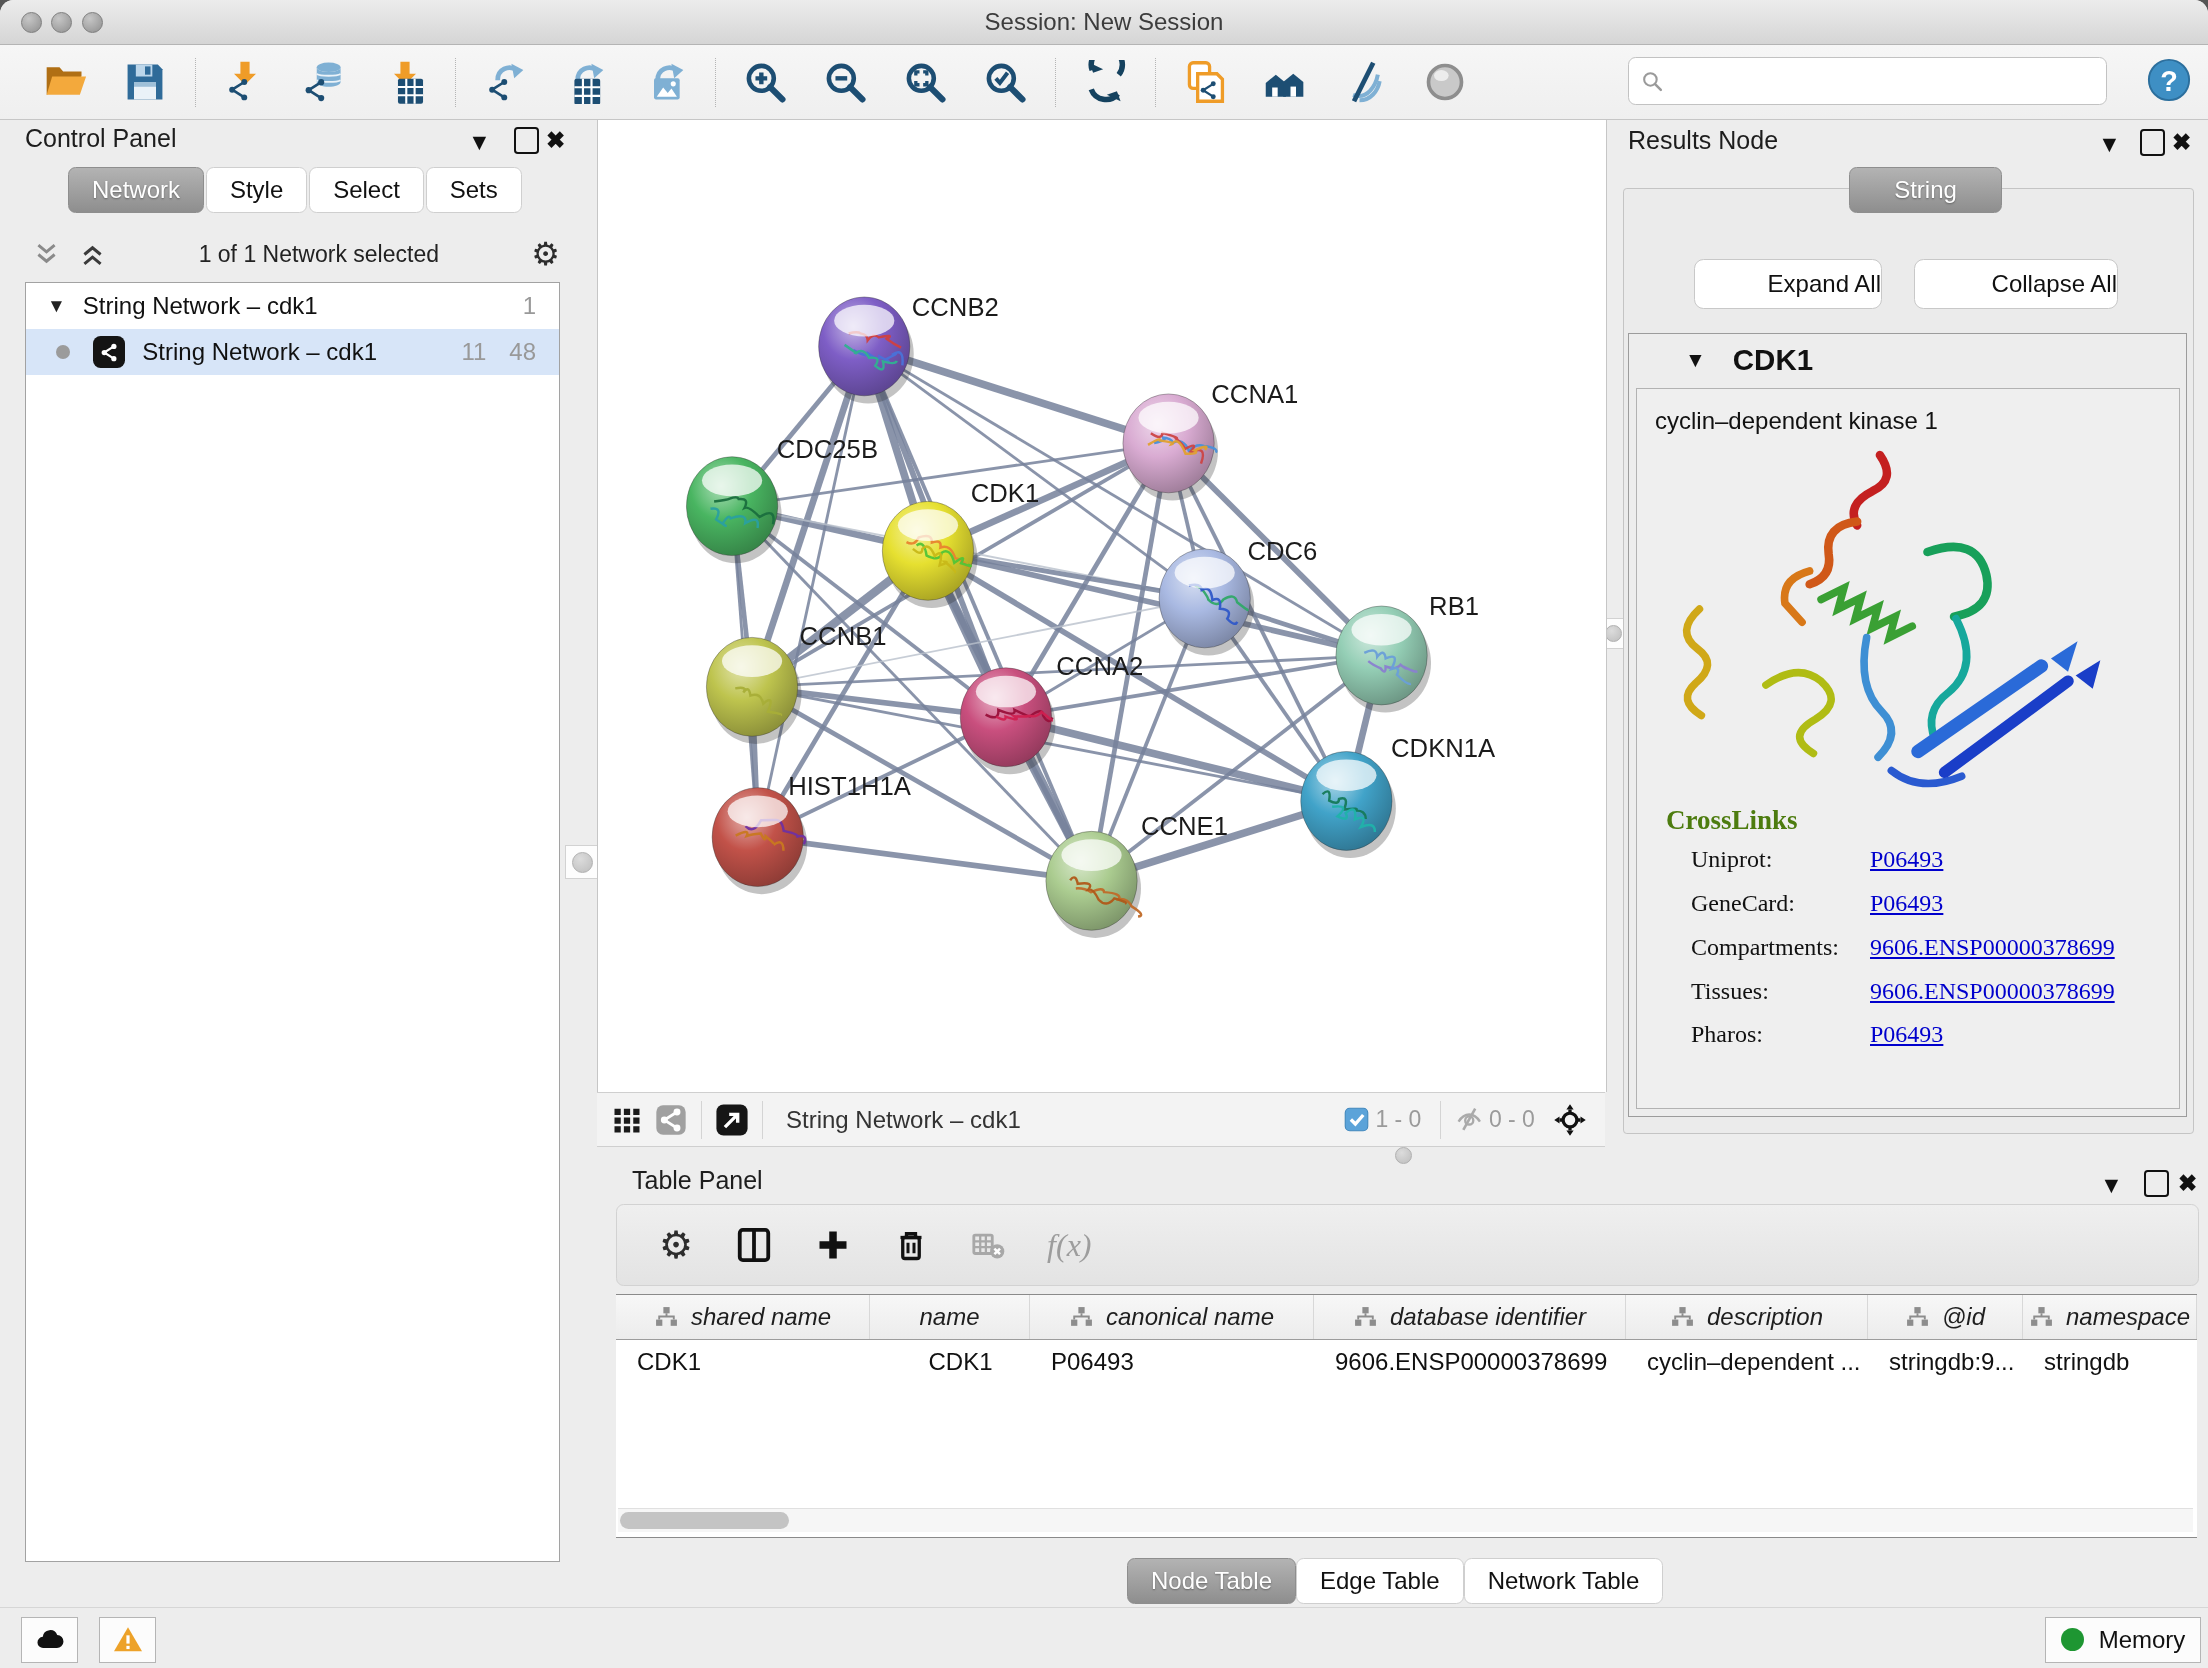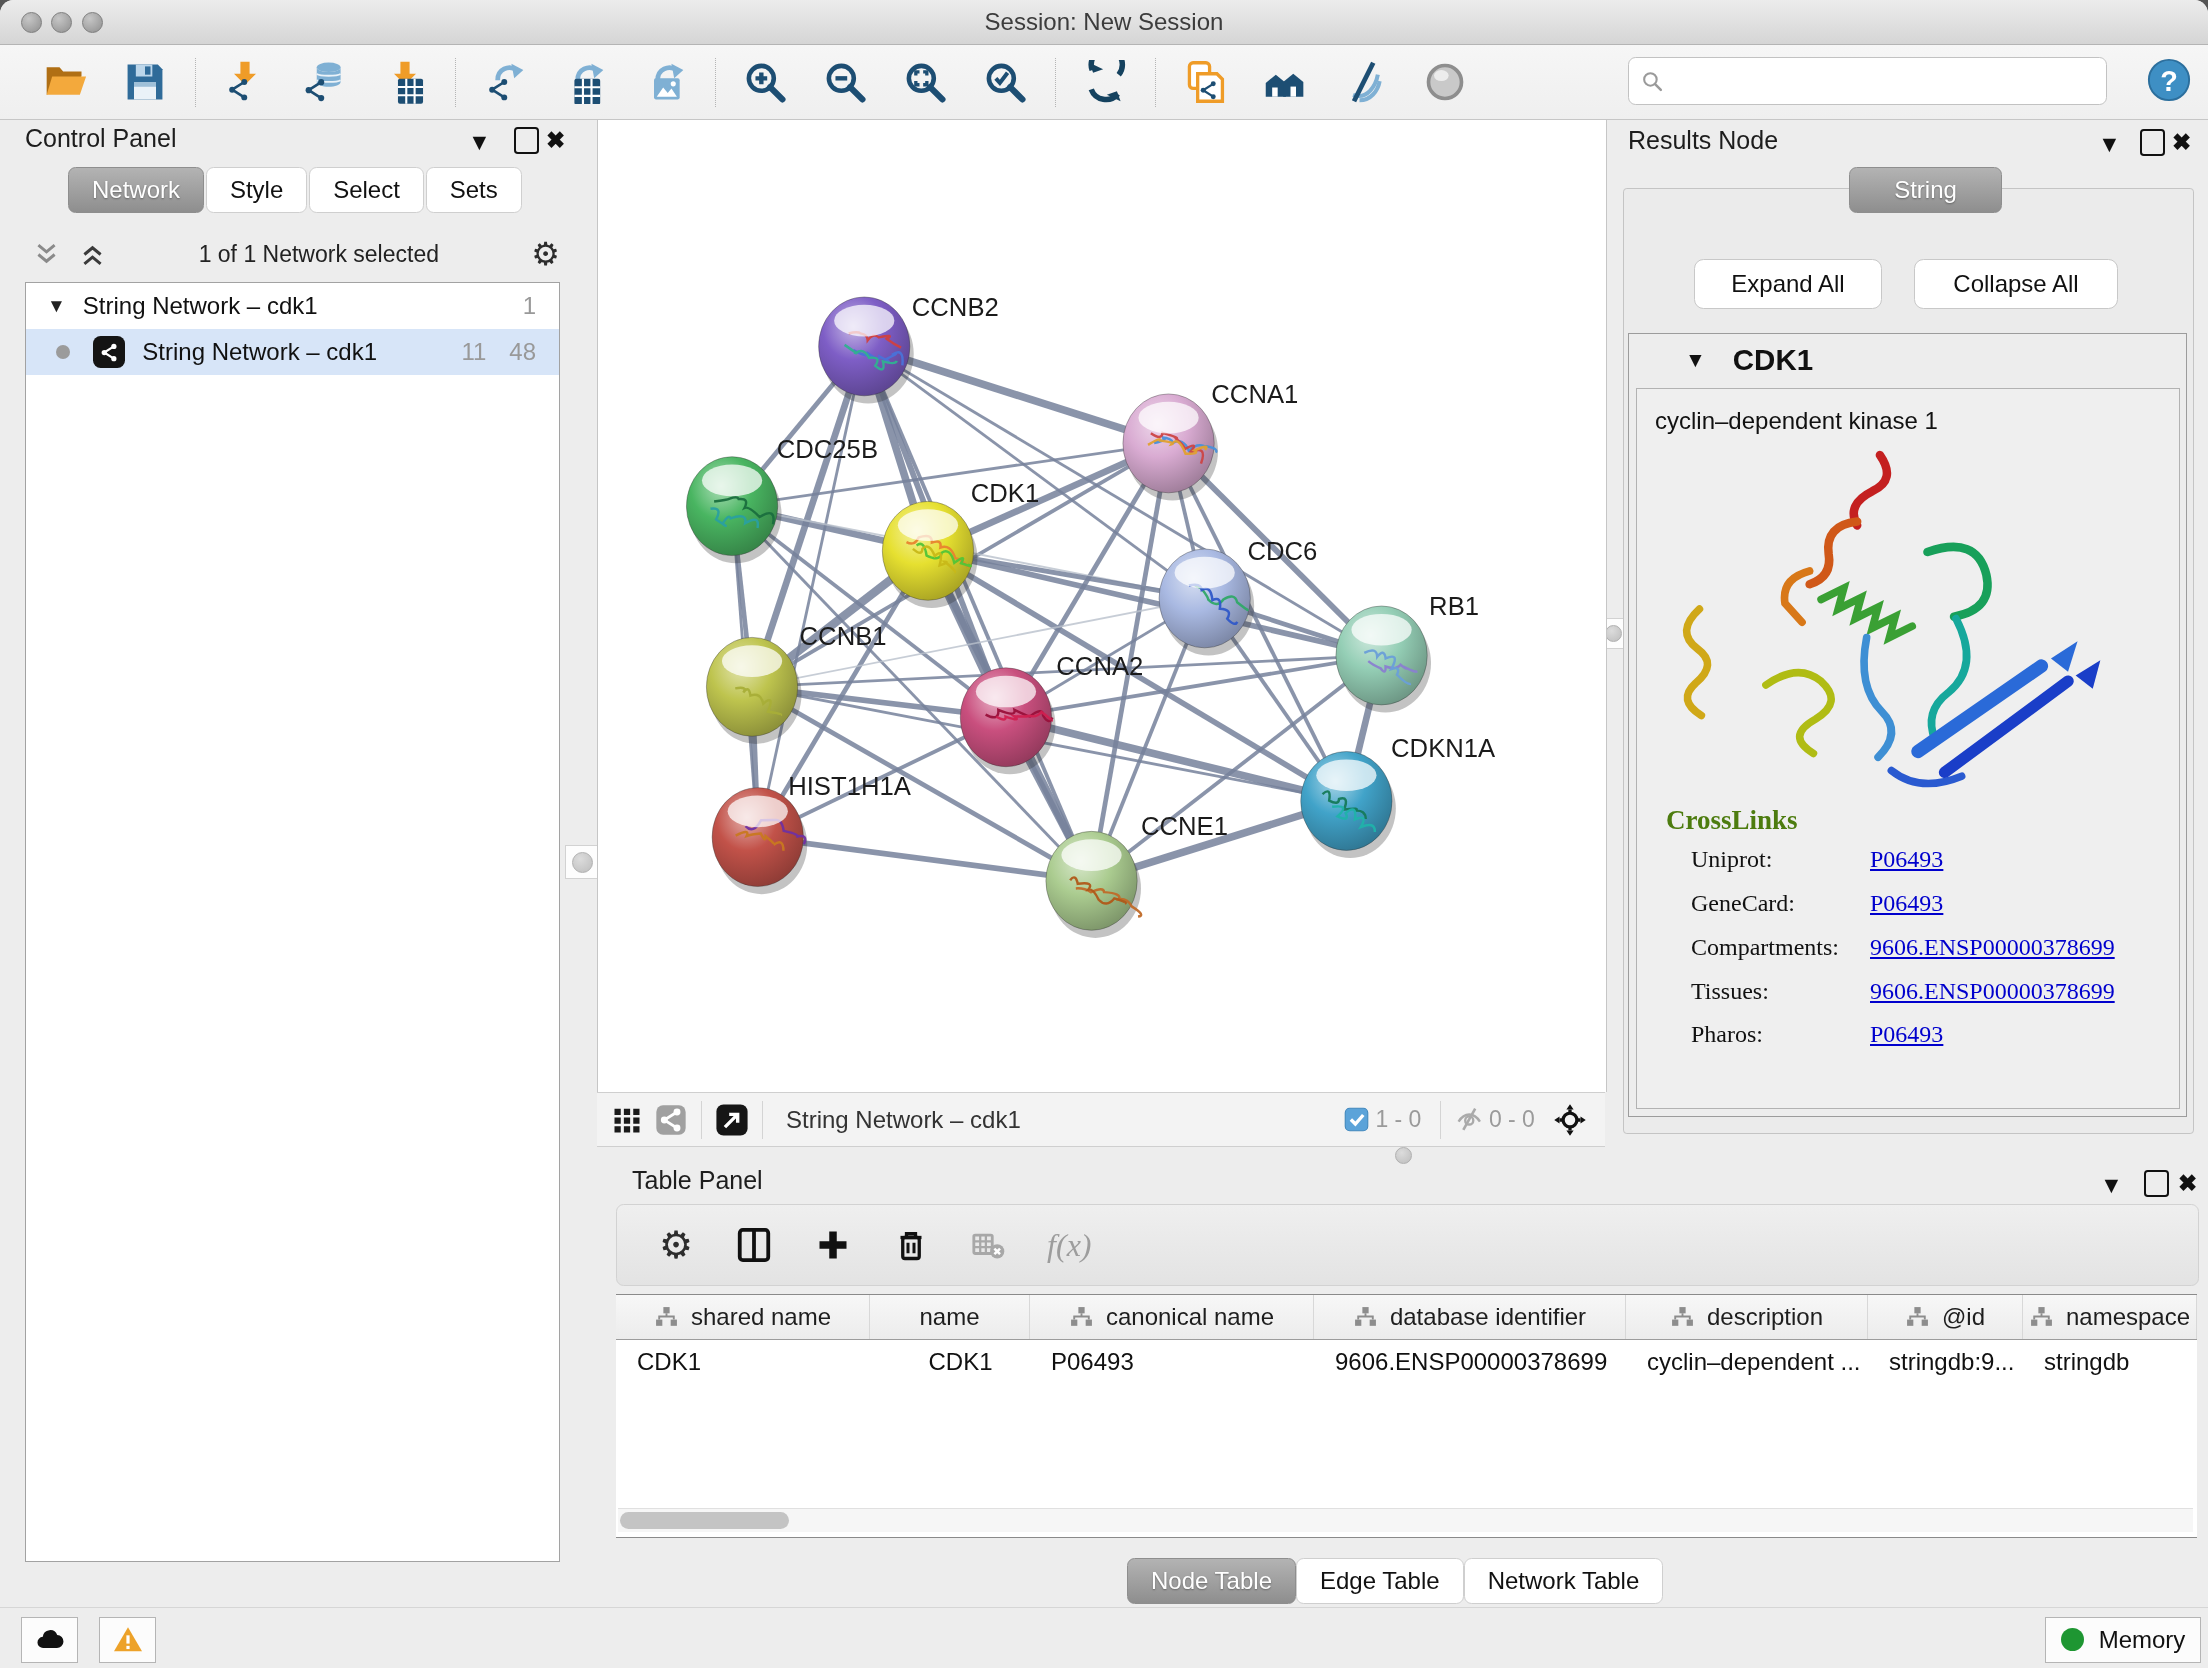--- a/index.html
+++ b/index.html
@@ -58,42 +58,42 @@
      border-top:1px solid #cfcfcf;border-bottom:1px solid #cfcfcf;display:flex;align-items:center;}
   #net-status .vsep{width:0;height:38px;border-left:1px solid #d4d4d4;margin:0 13.3px;}
   #net-status .stat-txt{font-size:23px;color:#9a9a9a;margin:0 5.7px;}
   #net-view-title{font-size:24px;color:#333;margin-left:9.5px;}
   .mini-icon{display:flex;align-items:center;justify-content:center;cursor:pointer;}
   
   #rp-title{left:1628px;top:126px;}
   #string-tab{left:1849px;top:167px;width:105px;z-index:3;}
   #rp-box{left:1623px;top:188px;width:569px;height:944px;background:#ebebeb;
      border:1.4px solid #c4c4c4;border-radius:3.8px;}
-  .rp-btn{position:absolute;height:48px;line-height:48px;text-align:center;background:#fff;
+  .rp-btn{position:absolute;height:48px;line-height:48px;text-align:right;background:#fff;
      border:1.4px solid #c8c8c8;border-radius:9.5px;font-size:24px;color:#111;cursor:pointer;}
   #rp-section{left:1628px;top:333px;width:557px;height:782px;border:1.9px solid #9c9c9c;background:#ededed;}
   #rp-sec-head{left:1630px;top:335px;width:554px;height:49px;display:flex;align-items:center;}
   #rp-sec-head .caret{margin:0 27px 0 55px;font-size:21px;color:#111;cursor:pointer;}
   #rp-gene{font-size:29.5px;font-weight:bold;color:#111;}
   #rp-inner{left:1636px;top:388px;width:542px;height:719px;background:#efefef;border:1.4px solid #b2b2b2;}
   #rp-desc{left:1655px;top:407px;font-size:24px;color:#111;}
   #xl-title{left:1666px;top:805px;font-family:"Liberation Serif",serif;font-weight:bold;font-size:27px;color:#4d7c0f;}
   .xl-row{position:absolute;left:1691px;width:476px;font-family:"Liberation Serif",serif;font-size:24px;color:#111;}
   .xl-row a{position:absolute;left:179px;color:#0000cd;text-decoration:underline;white-space:nowrap;}
   
   #tp-title{left:632px;top:1166px;}
   #tp-toolbar{left:616px;top:1204px;width:1581px;height:80px;background:linear-gradient(#efefef,#e3e3e3);
     border:1px solid #d2d2d2;border-radius:7.6px;display:flex;align-items:center;}
   #tp-toolbar .ti{margin-left:42px;cursor:pointer;display:flex;align-items:center;}
   .fx{font-family:"Liberation Serif",serif;font-style:italic;font-size:32px;color:#9d9d9d;}
   #tp-table{left:616px;top:1294px;width:1581px;height:242px;background:#fff;
     border-top:1.9px solid #8a8a8a;border-bottom:1.9px solid #8a8a8a;}
   #thead{display:flex;height:44px;background:linear-gradient(#f7f7f7,#ececec);border-bottom:1px solid #9c9c9c;}
   .th{display:flex;align-items:center;justify-content:center;font-size:24px;color:#1e1e1e;
-      border-right:1px solid #d8d8d8;box-sizing:border-box;gap:12px;}
+      border-right:1px solid #d8d8d8;box-sizing:border-box;gap:12px;font-style:italic;}
   .th svg{width:25px;height:25px;}
   #trow{display:flex;height:44px;background:#fff;}
   .td{font-size:24px;color:#111;box-sizing:border-box;padding:7.6px 0 0 21px;white-space:nowrap;overflow:hidden;}
   #hscroll{left:618px;top:1508px;width:1575px;height:23px;background:#f6f6f6;border-top:1px solid #e0e0e0;}
   #hthumb{left:1.9px;top:2.9px;width:169px;height:17px;border-radius:8.6px;background:#c4c4c4;}
   #tp-tabs{left:1127px;top:1558px;}
   #tp-tabs .tab{border-radius:7.6px;margin-right:0;}
   
   #bottombar{left:0;top:1607px;width:2208px;height:61px;background:#ededed;border-top:1.9px solid #d6d6d6;}
   .bb-btn{position:absolute;top:8.6px;height:44px;background:#fcfcfc;border:1.9px solid #b5b5b5;

